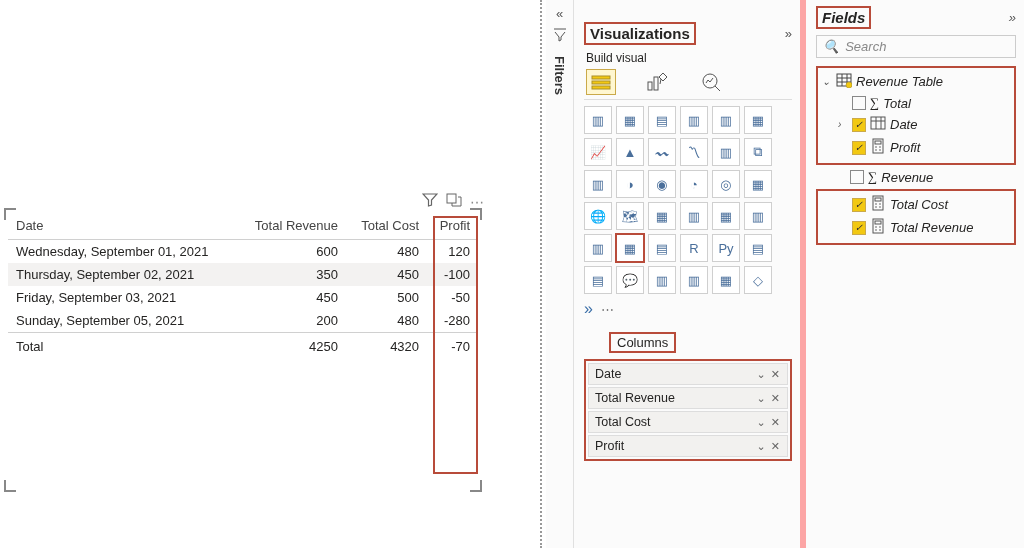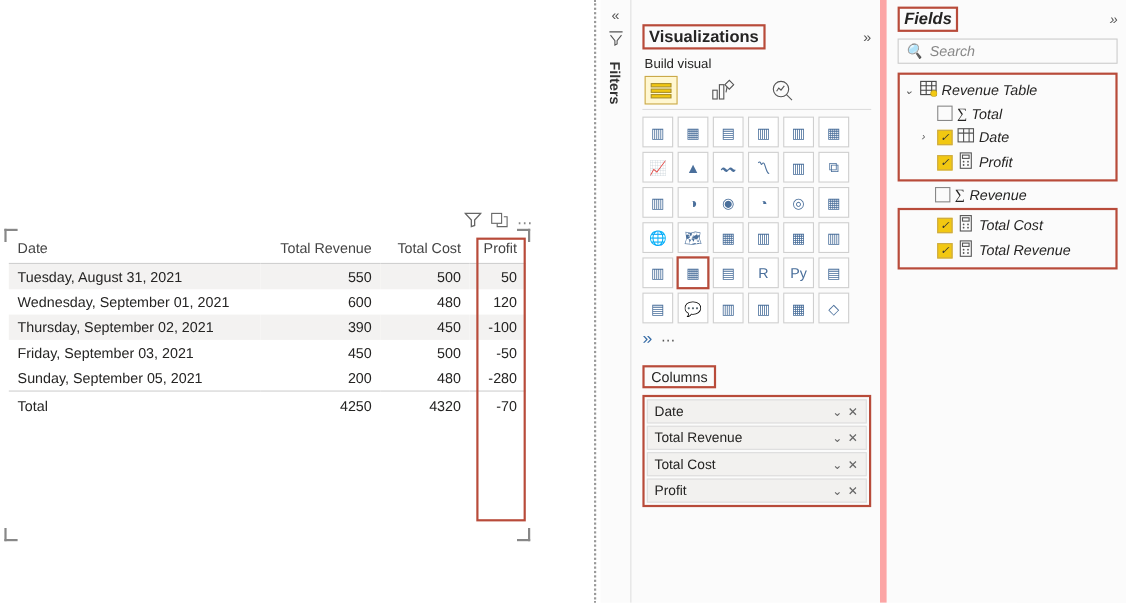--- a/index.html
+++ b/index.html
@@ -157,20 +157,21 @@
     background:#fff;
   }
   .viz-grid .cell.sel { outline:2px solid #b84b3a; outline-offset:-1px; }
 
   .columns-head {
     margin-top:14px;
     border:2px solid #b84b3a;
     padding:1px 6px;
     display:inline-block;
     font-size:13px;
+    margin-left:25px;
   }
   .field-wells {
     margin-top:6px;
     border:2px solid #b84b3a;
     padding:2px;
   }
   .well {
     background:#f2f1ef;
     border:1px solid #ddd;
     padding:3px 6px;
@@ -241,35 +242,29 @@
     <table class="data">
       <thead>
         <tr>
           <th>Date</th>
           <th class="num">Total Revenue</th>
           <th class="num">Total Cost</th>
           <th class="num">Profit</th>
         </tr>
       </thead>
       <tbody id="tbody">
-          <tr class="alt">
-            <td>Tuesday, August 31, 2021</td>
-            <td class="num">550</td>
-            <td class="num">500</td>
-            <td class="num">50</td>
-          </tr>
           <tr>
             <td>Wednesday, September 01, 2021</td>
             <td class="num">600</td>
             <td class="num">480</td>
             <td class="num">120</td>
           </tr>
           <tr class="alt">
             <td>Thursday, September 02, 2021</td>
-            <td class="num">390</td>
+            <td class="num">350</td>
             <td class="num">450</td>
             <td class="num">-100</td>
           </tr>
           <tr>
             <td>Friday, September 03, 2021</td>
             <td class="num">450</td>
             <td class="num">500</td>
             <td class="num">-50</td>
           </tr>
           <tr>

